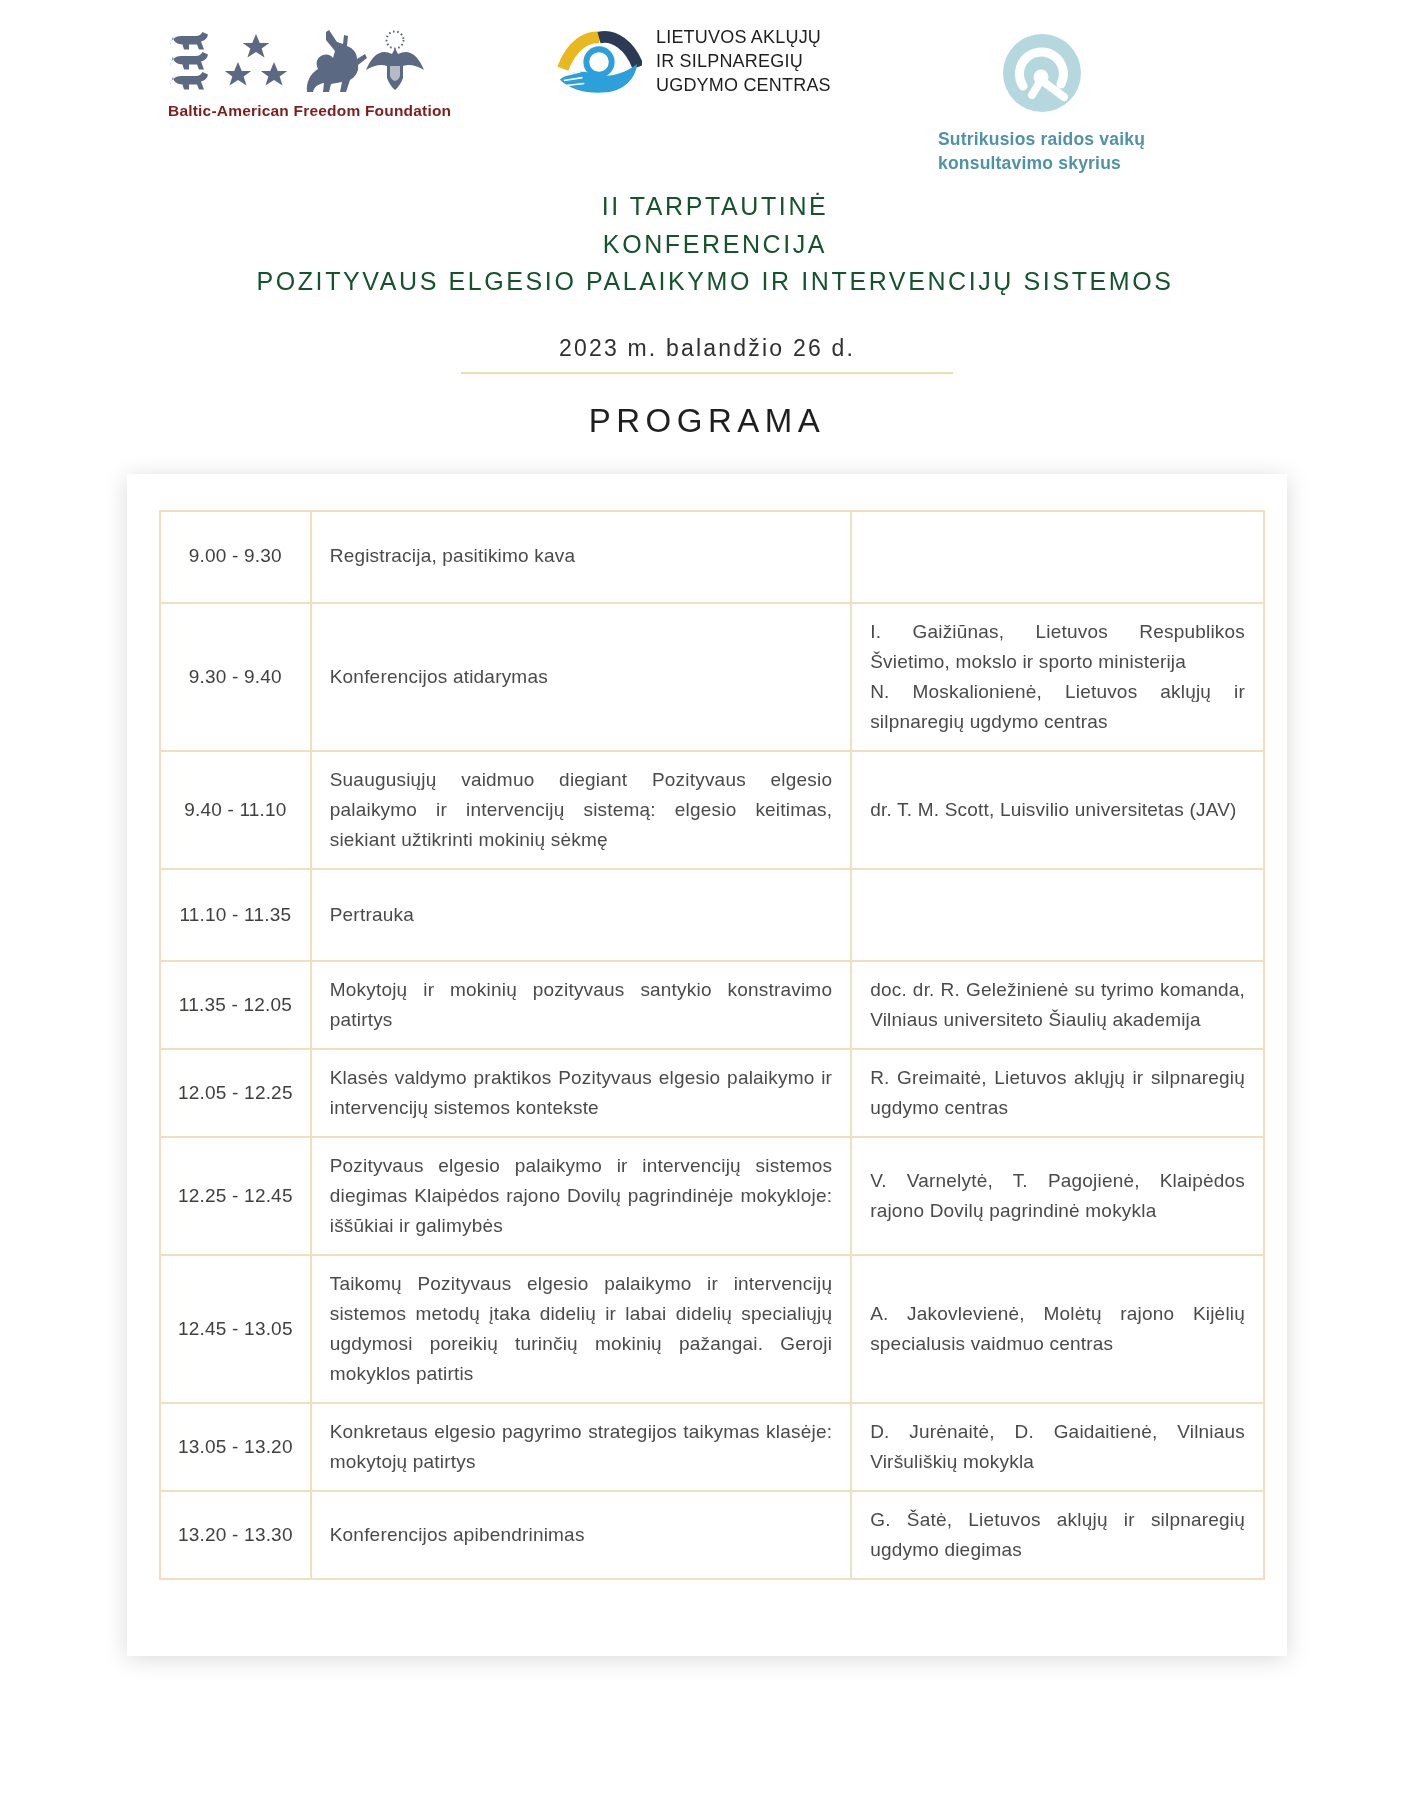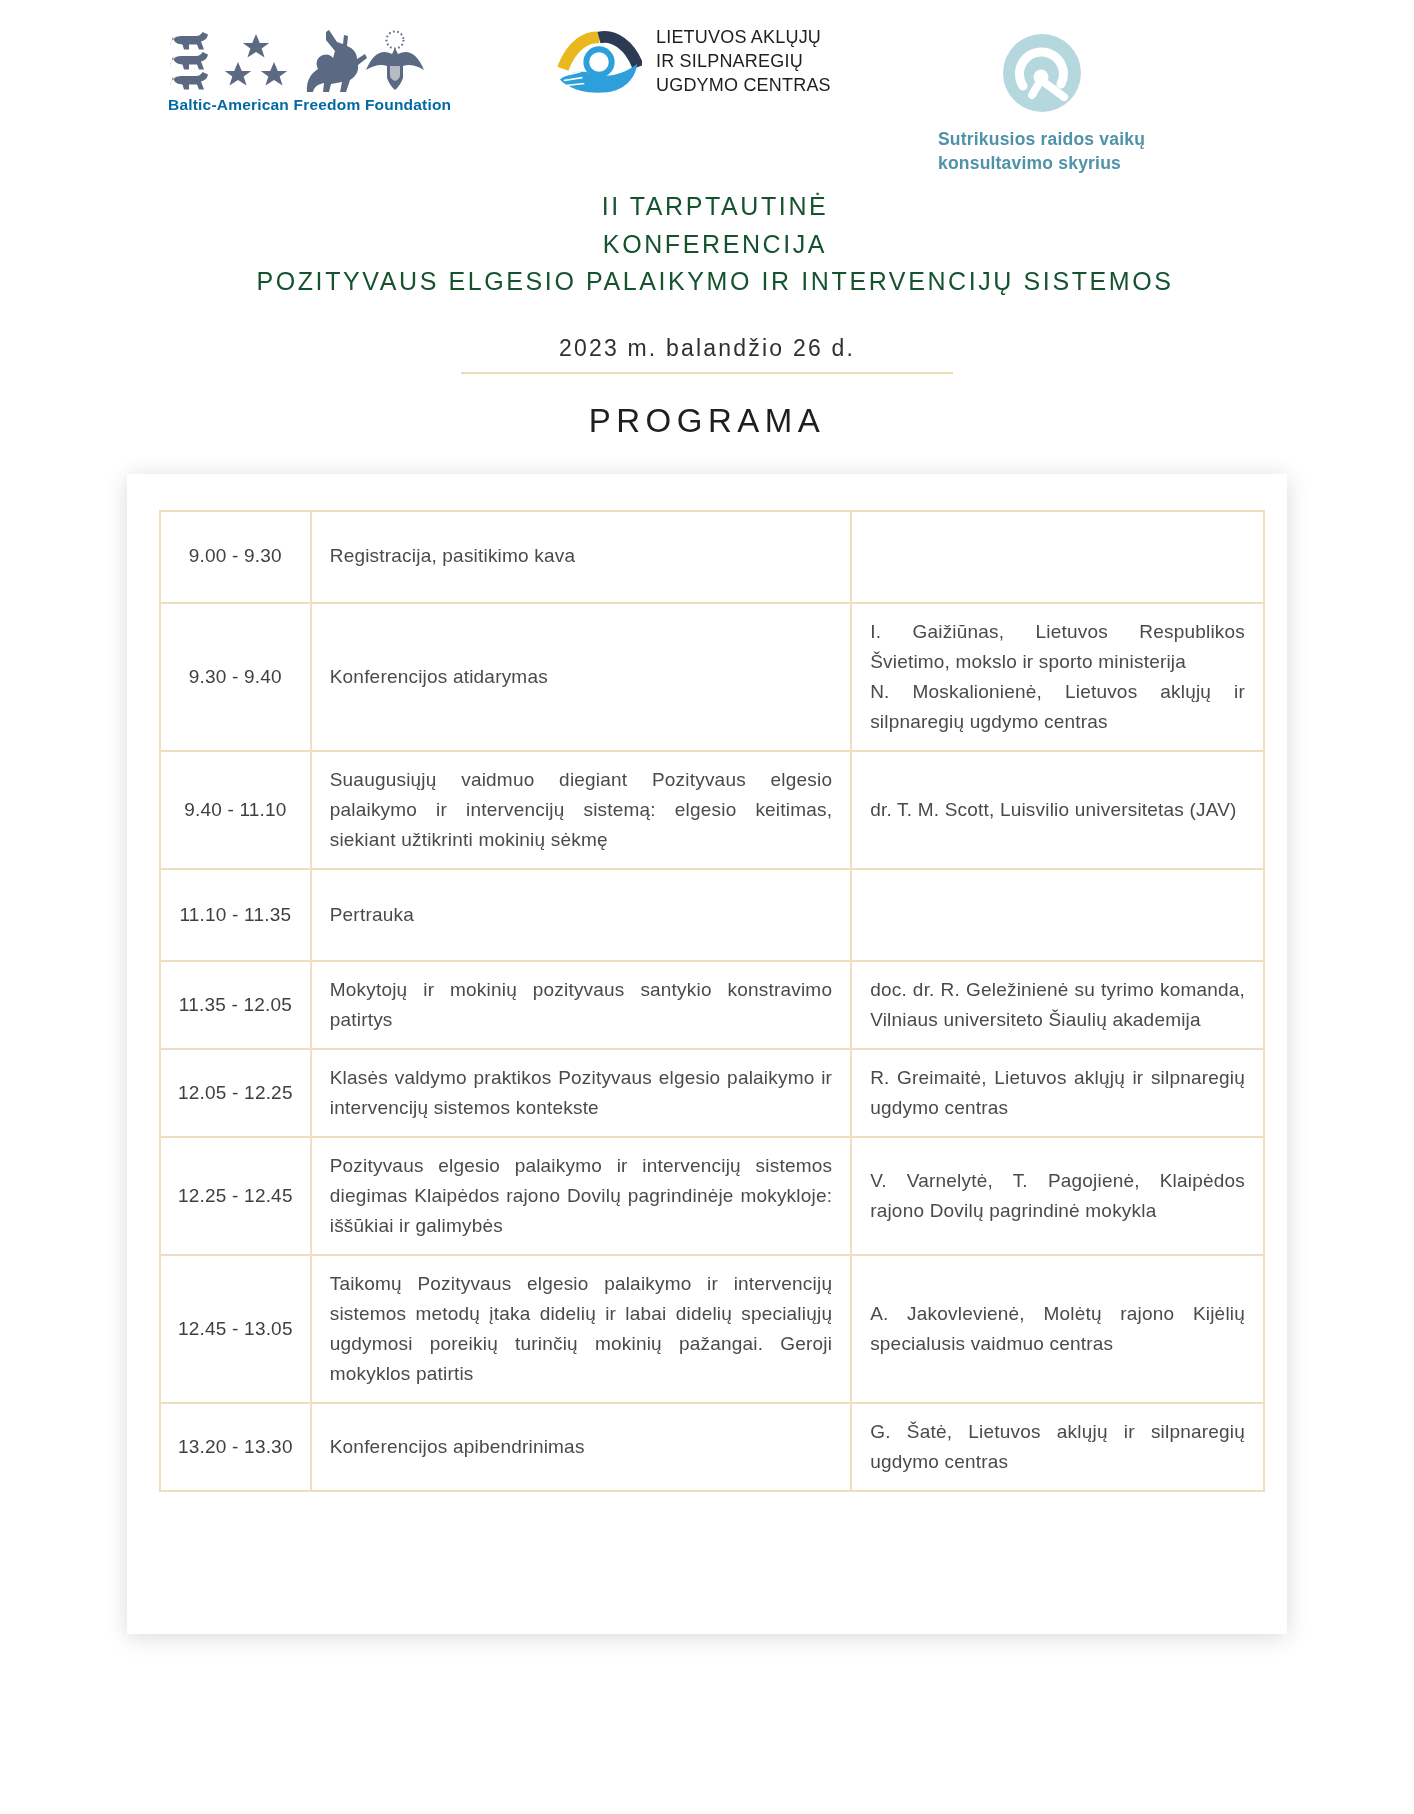--- a/index.html
+++ b/index.html
@@ -6,21 +6,21 @@
   body{
     width:1414px;min-height:1814px;background:#ffffff;
     font-family:"Liberation Sans", sans-serif;color:#3d3d3d;
     position:relative;
   }
   .page{width:1414px;min-height:1814px;position:relative;}
 
   
   .logos{position:relative;height:118px;padding-top:26px;}
   .logo-baff{position:absolute;left:168px;top:30px;width:260px;}
-  .baff-label{font-size:15.5px;font-weight:bold;color:#0369a1;letter-spacing:.2px;white-space:nowrap;}
+  .baff-label{margin-top:6px;font-size:15.5px;font-weight:bold;color:#7f1d1d;letter-spacing:.2px;white-space:nowrap;}
   .logo-lasuc{position:absolute;left:556px;top:24px;display:flex;align-items:center;gap:14px;}
   .lasuc-text{font-size:18px;line-height:1.32;color:#1e1e1e;letter-spacing:.2px;}
   .logo-srvks{position:absolute;left:938px;top:34px;display:flex;align-items:center;gap:16px;flex-direction:column;}
   .srvks-text{font-size:17.5px;line-height:1.35;color:#4f93a8;font-weight:bold;letter-spacing:.2px;}
 
   
   .title-block{text-align:center;}
   h1.conf-title{
     margin:44px 0 0 16px;font-size:25px;font-weight:400;color:#14532d;
     letter-spacing:2.6px;line-height:1.5;
@@ -182,24 +182,31 @@
               </td>
             </tr>
             <tr>
               <td class="time-cell">12.45 - 13.05</td>
               <td class="topic-cell">Taikomų Pozityvaus elgesio palaikymo ir intervencijų sistemos metodų įtaka didelių ir labai didelių specialiųjų ugdymosi poreikių turinčių mokinių pažangai. Geroji mokyklos patirtis</td>
               <td class="speakers-cell">
                 <div class="speaker-entry">A. Jakovlevienė, Molėtų rajono Kijėlių specialusis vaidmuo centras</div>
               </td>
             </tr>
             <tr>
+              <td class="time-cell">13.05 - 13.20</td>
+              <td class="topic-cell">Konkretaus elgesio pagyrimo strategijos taikymas klasėje: mokytojų patirtys</td>
+              <td class="speakers-cell">
+                <div class="speaker-entry">D. Jurėnaitė, D. Gaidaitienė, Vilniaus Viršuliškių mokykla</div>
+              </td>
+            </tr>
+            <tr>
               <td class="time-cell">13.20 - 13.30</td>
               <td class="topic-cell">Konferencijos apibendrinimas</td>
               <td class="speakers-cell">
-                <div class="speaker-entry">G. Šatė, Lietuvos aklųjų ir silpnaregių ugdymo centras</div>
+                <div class="speaker-entry">G. Šatė, Lietuvos aklųjų ir silpnaregių ugdymo diegimas</div>
               </td>
             </tr>
           </tbody>
       </table>
     </div>
   </section>
 
 </div>
 
 </body></html>

